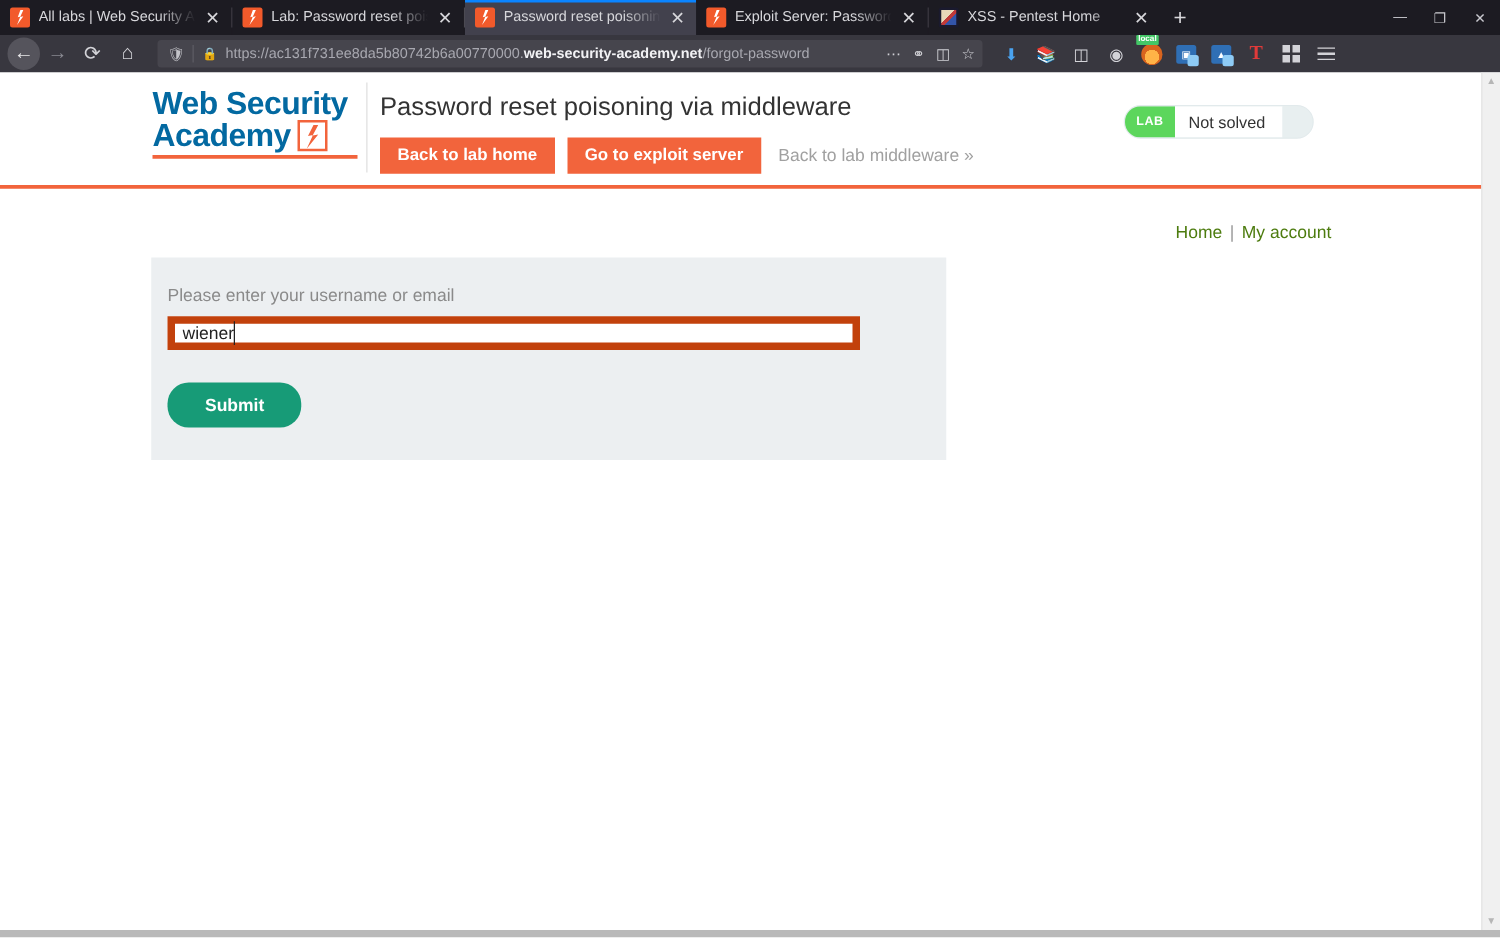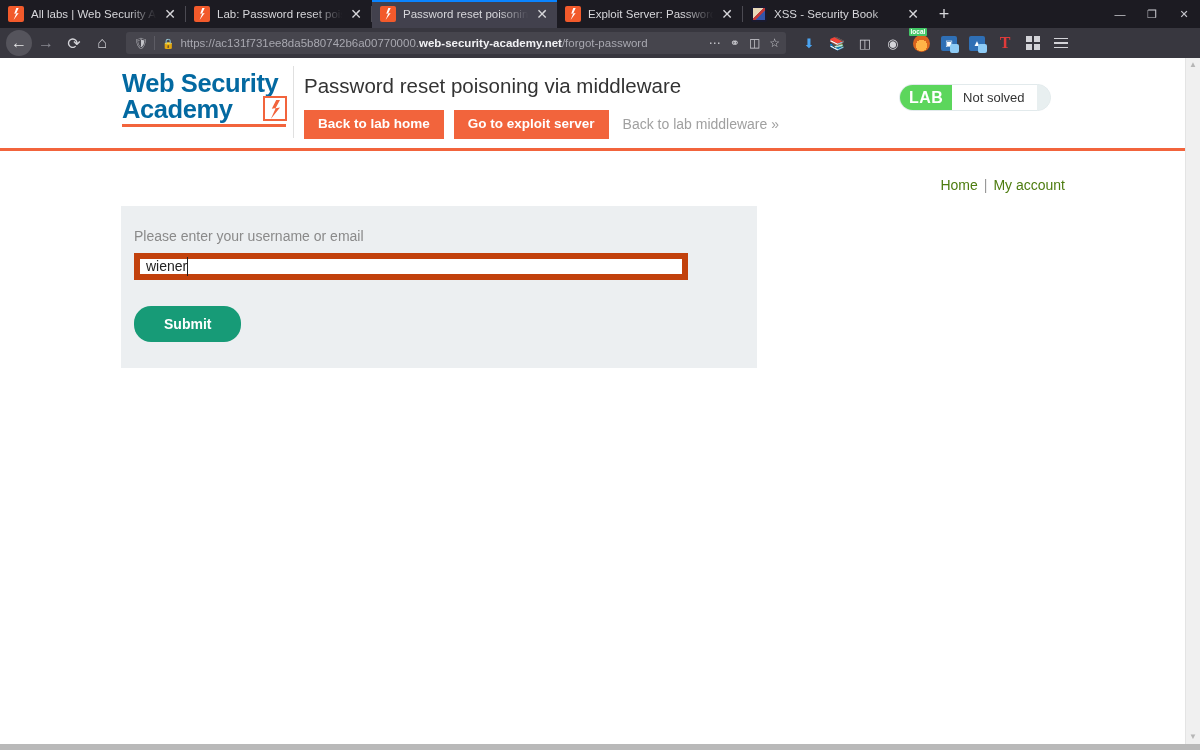--- a/index.html
+++ b/index.html
@@ -230,21 +230,21 @@
     padding: 16px 0 0 0;
     position: relative;
     height: 90px;
   }
   .logo {
     position: absolute;
     left: 122px; top: 13px;
     width: 165px;
   }
   .logo-line { font-size: 25.5px; font-weight: bold; color: #0369a1; line-height: 25px; letter-spacing: -0.4px; }
-  .logo-row2 { display: flex; align-items: flex-end; justify-content: space-between; }
+  .logo-row2 { display: flex; align-items: flex-end; }
   .bolt-box {
     width: 24px; height: 25px;
     border: 2.2px solid #f2643c;
     margin-left: 5px;
     position: relative;
     margin-bottom: 1px;
   }
   .bolt-box::after {
     content: "";
     position: absolute;
@@ -304,21 +304,21 @@
     border-radius: 14px;
     overflow: hidden;
     background: #e8eff0;
     width: 152px;
     height: 27px;
     border: 1px solid #e2eaec;
   }
   .lab-tag {
     background: #5cd65c;
     color: #ffffff;
-    font-size: 16px;
+    font-size: 10px;
     font-weight: bold;
     padding: 0 9px;
     display: flex;
     align-items: center;
     letter-spacing: 0.4px;
   }
   .lab-state {
     background: #ffffff;
     flex: 1 1 auto;
     display: flex;
@@ -429,21 +429,21 @@
 
     <div class="tab">
       <span class="tab-fav burp"></span>
       <span class="tab-title">Exploit Server: Password reset poisoning</span>
       <span class="tab-close">✕</span>
     </div>
     <div class="tab-sep"></div>
 
     <div class="tab">
       <span class="tab-fav book"></span>
-      <span class="tab-title">XSS - Security Book</span>
+      <span class="tab-title">XSS - Pentest Home</span>
       <span class="tab-close">✕</span>
     </div>
 
     <div class="newtab">+</div>
 
     <div class="tabstrip-spacer"></div>
 
     <div class="wincontrols">
       <div class="wc">—</div>
       <div class="wc">❐</div>

